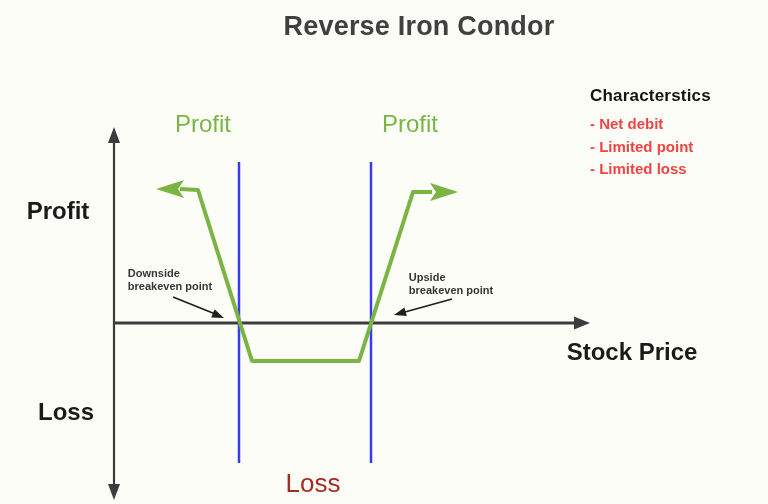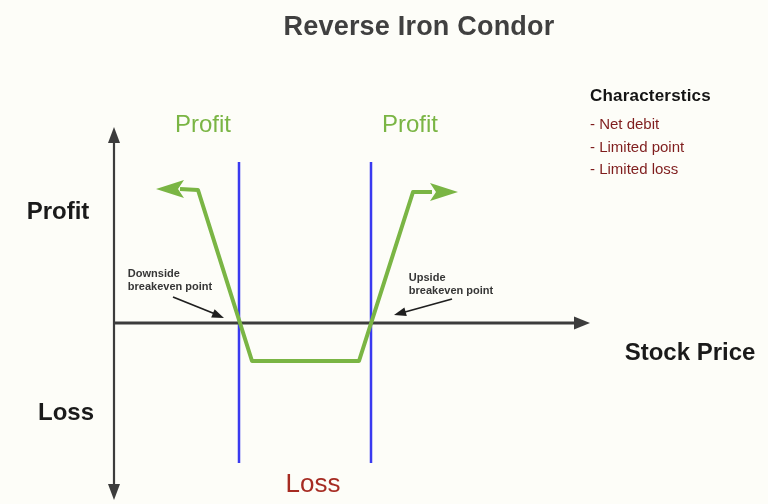--- a/index.html
+++ b/index.html
@@ -15,21 +15,21 @@
   .centered{transform:translateX(-50%);}
   .title{
     left:419px;top:11px;
     font-size:27px;font-weight:700;color:#404040;letter-spacing:0.2px;
   }
   .axis-label{
     font-size:24px;font-weight:700;color:#1a1a1a;
   }
   .y-profit{left:58px;top:197px;}
   .y-loss{left:66px;top:398px;}
-  .x-label{left:690px;top:338px;}
+  .x-label{left:632px;top:338px;}
   .wing-profit{
     font-size:24px;font-weight:400;color:#7ab544;
   }
   .wing-left{left:203px;top:110px;}
   .wing-right{left:410px;top:110px;}
   .body-loss{
     left:313px;top:468px;
     font-size:26px;font-weight:400;color:#a62b22;
   }
   .breakeven{
@@ -39,21 +39,21 @@
   .be-down{left:170px;top:267px;}
   .be-up{left:451px;top:271px;}
   .characteristics{
     position:absolute;left:590px;top:86px;width:170px;
   }
   .characteristics h3{
     margin:0 0 7px 0;
     font-size:17px;font-weight:700;color:#141414;letter-spacing:0.2px;
   }
   .characteristics .item{
-    font-size:15px;font-weight:400;color:#7f1d1d;line-height:22.5px;
+    font-size:15px;font-weight:700;color:#ef4444;line-height:22.5px;
   }
 </style>
 </head>
 <body>
 
 <div class="stage">
 
   <svg width="768" height="504" viewBox="0 0 768 504">
 
     <line x1="239" y1="162" x2="239" y2="463" stroke-width="2.5" stroke="#3a3af0"></line>

